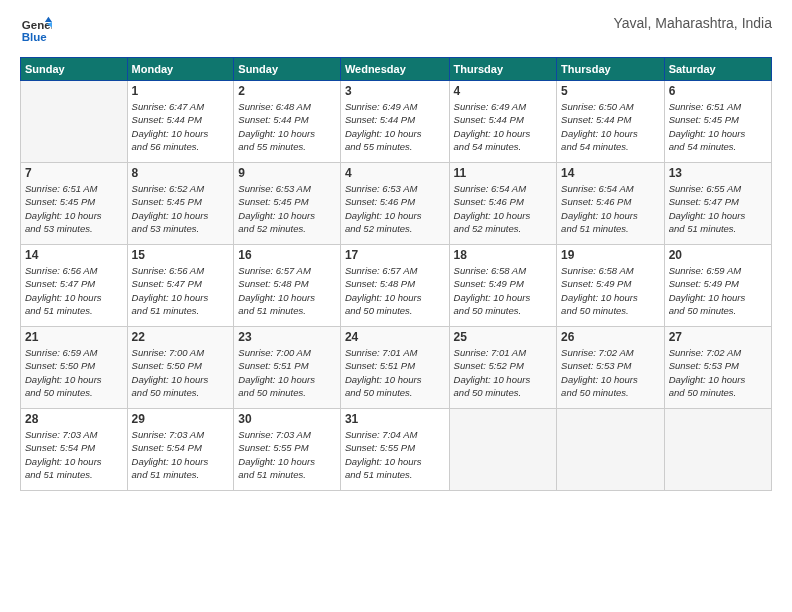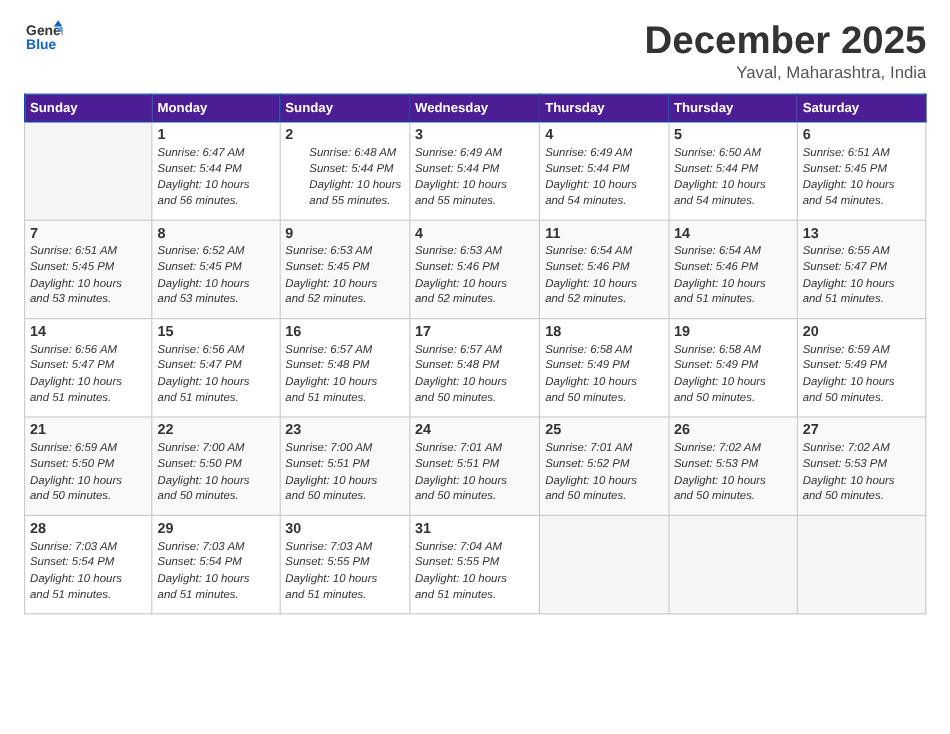--- a/index.html
+++ b/index.html
@@ -41,21 +41,21 @@
     .location {
       font-size: 14px;
       color: #555;
     }
     .calendar {
       width: 100%;
       border-collapse: collapse;
       font-size: 10px;
     }
     .calendar thead th {
-      background-color: #4c1d95;
+      background-color: #0f766e;
       color: white;
       padding: 5px 4px;
       text-align: left;
       font-size: 11px;
       font-weight: bold;
       border: 1px solid #0d47a1;
     }
     .calendar tbody td {
       border: 1px solid #ccc;
       vertical-align: top;
@@ -91,21 +91,20 @@
   <div class="header">
     <div class="logo">
       <svg class="logo-icon" viewBox="0 0 36 36">
         <text x="2" y="16" font-size="13" font-weight="bold" fill="#333">General</text>
         <text x="2" y="29" font-size="13" font-weight="bold" fill="#1565c0">Blue</text>
         <polygon points="28,8 36,8 32,2" fill="#1565c0"></polygon>
         <polygon points="30,10 36,14 36,8" fill="#42a5f5"></polygon>
       </svg>
     </div>
     <div class="title-block">
-      <div class="month-title">December 2025</div>
       <div class="location">Yaval, Maharashtra, India</div>
     </div>
   </div>
 
   <table class="calendar">
     <thead>
       <tr>
 
       <th>Sunday</th>
           <th>Monday</th>
@@ -121,21 +120,21 @@
           <td class="empty-cell"></td>
           <td>
             <span class="day-number">1</span>
             <div class="day-info" style="white-space: pre-line;">Sunrise: 6:47 AM
 Sunset: 5:44 PM
 Daylight: 10 hours
 and 56 minutes.</div>
           </td>
           <td>
             <span class="day-number">2</span>
-            <div class="day-info" style="white-space: pre-line; margin-left: 20px;">Sunrise: 6:48 AM
+            <div class="day-info" style="white-space: pre-line;">Sunrise: 6:48 AM
 Sunset: 5:44 PM
 Daylight: 10 hours
 and 55 minutes.</div>
           </td>
           <td>
             <span class="day-number">3</span>
             <div class="day-info" style="white-space: pre-line;">Sunrise: 6:49 AM
 Sunset: 5:44 PM
 Daylight: 10 hours
 and 55 minutes.</div>

